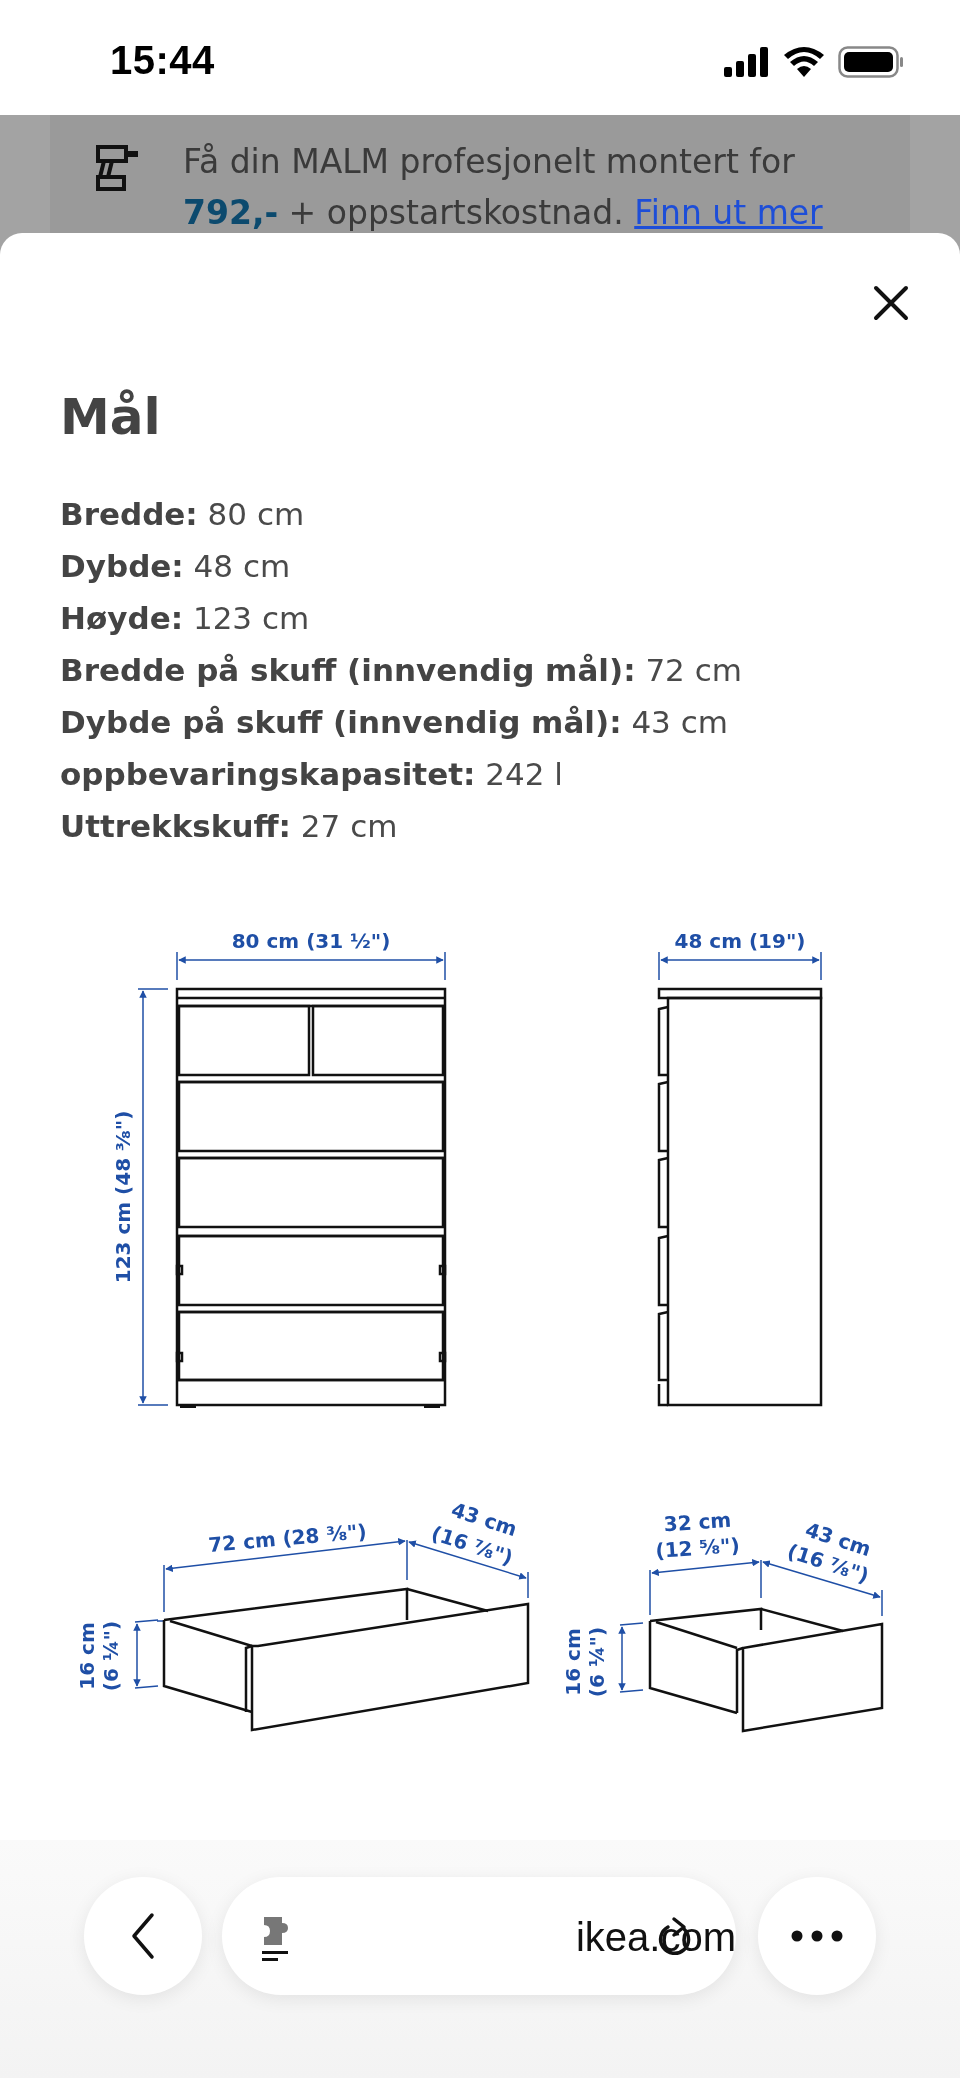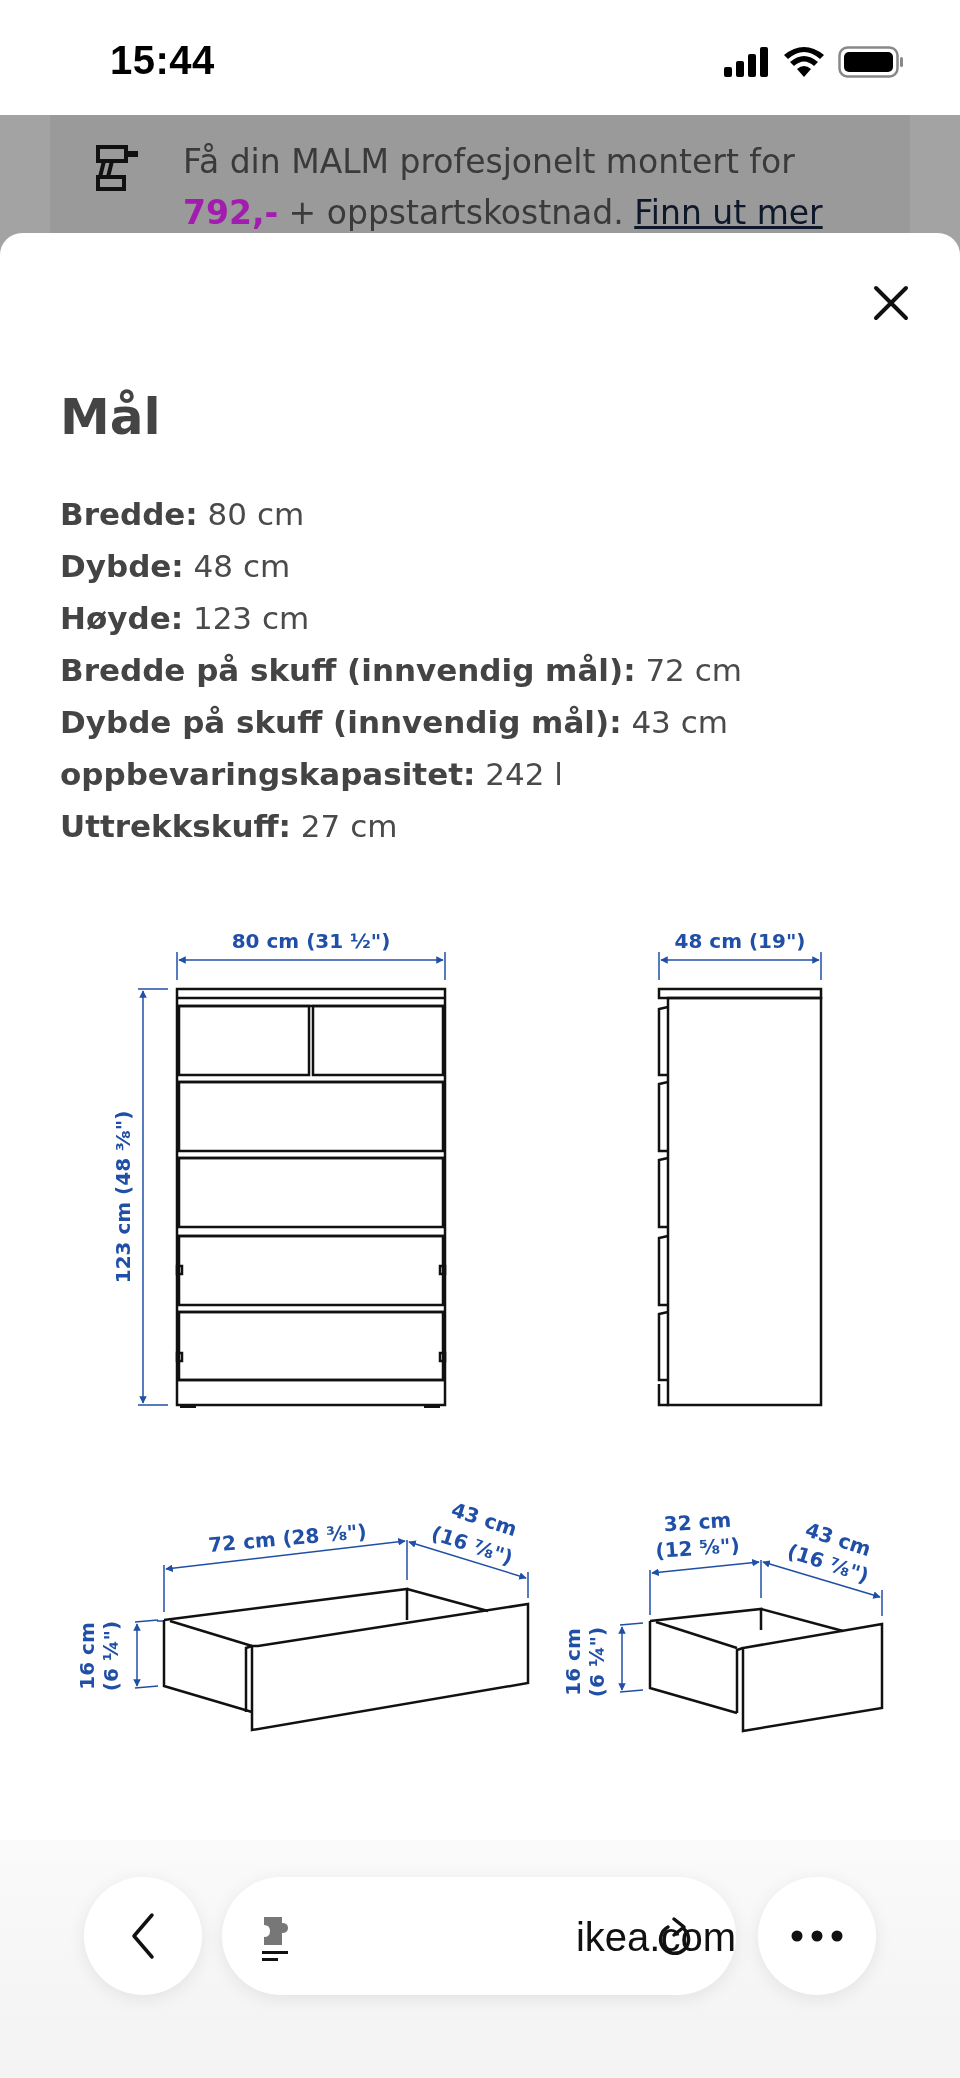--- a/index.html
+++ b/index.html
@@ -4,22 +4,22 @@
 <style>
   html,body{margin:0;padding:0;}
   body{width:960px;height:2078px;position:relative;overflow:hidden;background:#fff;font-family:"Liberation Sans",sans-serif;color:#111;}
   .statusbar{position:absolute;left:8px;top:0;width:960px;height:115px;background:#fff;}
   .time{position:absolute;left:102px;top:38px;font-size:40px;font-weight:bold;letter-spacing:0.5px;color:#000;font-family:"Liberation Sans",sans-serif;}
   .status-icons{position:absolute;right:64px;top:46px;display:flex;align-items:center;gap:14px;}
   .overlay{position:absolute;left:0;top:115px;width:960px;height:140px;background:#a3a3a3;}
   .banner{position:absolute;left:50px;top:115px;width:860px;height:140px;background:#9a9a9a;}
   .banner-icon{position:absolute;left:96px;top:145px;}
   .banner-text{position:absolute;left:183px;top:136px;width:700px;font-family:"DejaVu Sans",sans-serif;font-size:33px;line-height:51px;color:#3a3a3a;}
-  .banner-text b{color:#a21caf;}
-  .banner-text u{color:#0f172a;}
+  .banner-text b{color:#0c4a6e;}
+  .banner-text u{color:#1d4ed8;}
   .sheet{position:absolute;left:0;top:233px;width:960px;height:1845px;background:#fff;border-radius:22px 22px 0 0;}
   .close{position:absolute;left:868px;top:280px;width:46px;height:46px;cursor:pointer;}
   .title{position:absolute;left:60px;top:388px;font-family:"DejaVu Sans",sans-serif;font-size:50px;font-weight:bold;color:#444;}
   .specs{position:absolute;left:60px;top:488px;font-family:"DejaVu Sans",sans-serif;font-size:31px;line-height:52px;color:#4a4a4a;}
   .spec b{color:#444;text-align:center;}
   .drawing{position:absolute;left:0;top:0;}
   .dimtext{font-family:"DejaVu Sans",sans-serif;font-weight:bold;fill:#1f4fa6;}
   .bottombar{position:absolute;left:0;top:1840px;width:960px;height:238px;background:linear-gradient(#fafafa,#f3f3f3);}
   .circbtn{position:absolute;width:118px;height:118px;border-radius:59px;background:#fff;box-shadow:0 4px 18px rgba(0,0,0,0.08);display:flex;align-items:center;justify-content:center;cursor:pointer;}
   .urlpill{position:absolute;left:222px;top:1877px;width:514px;height:118px;border-radius:59px;background:#fff;box-shadow:0 4px 18px rgba(0,0,0,0.08);}

